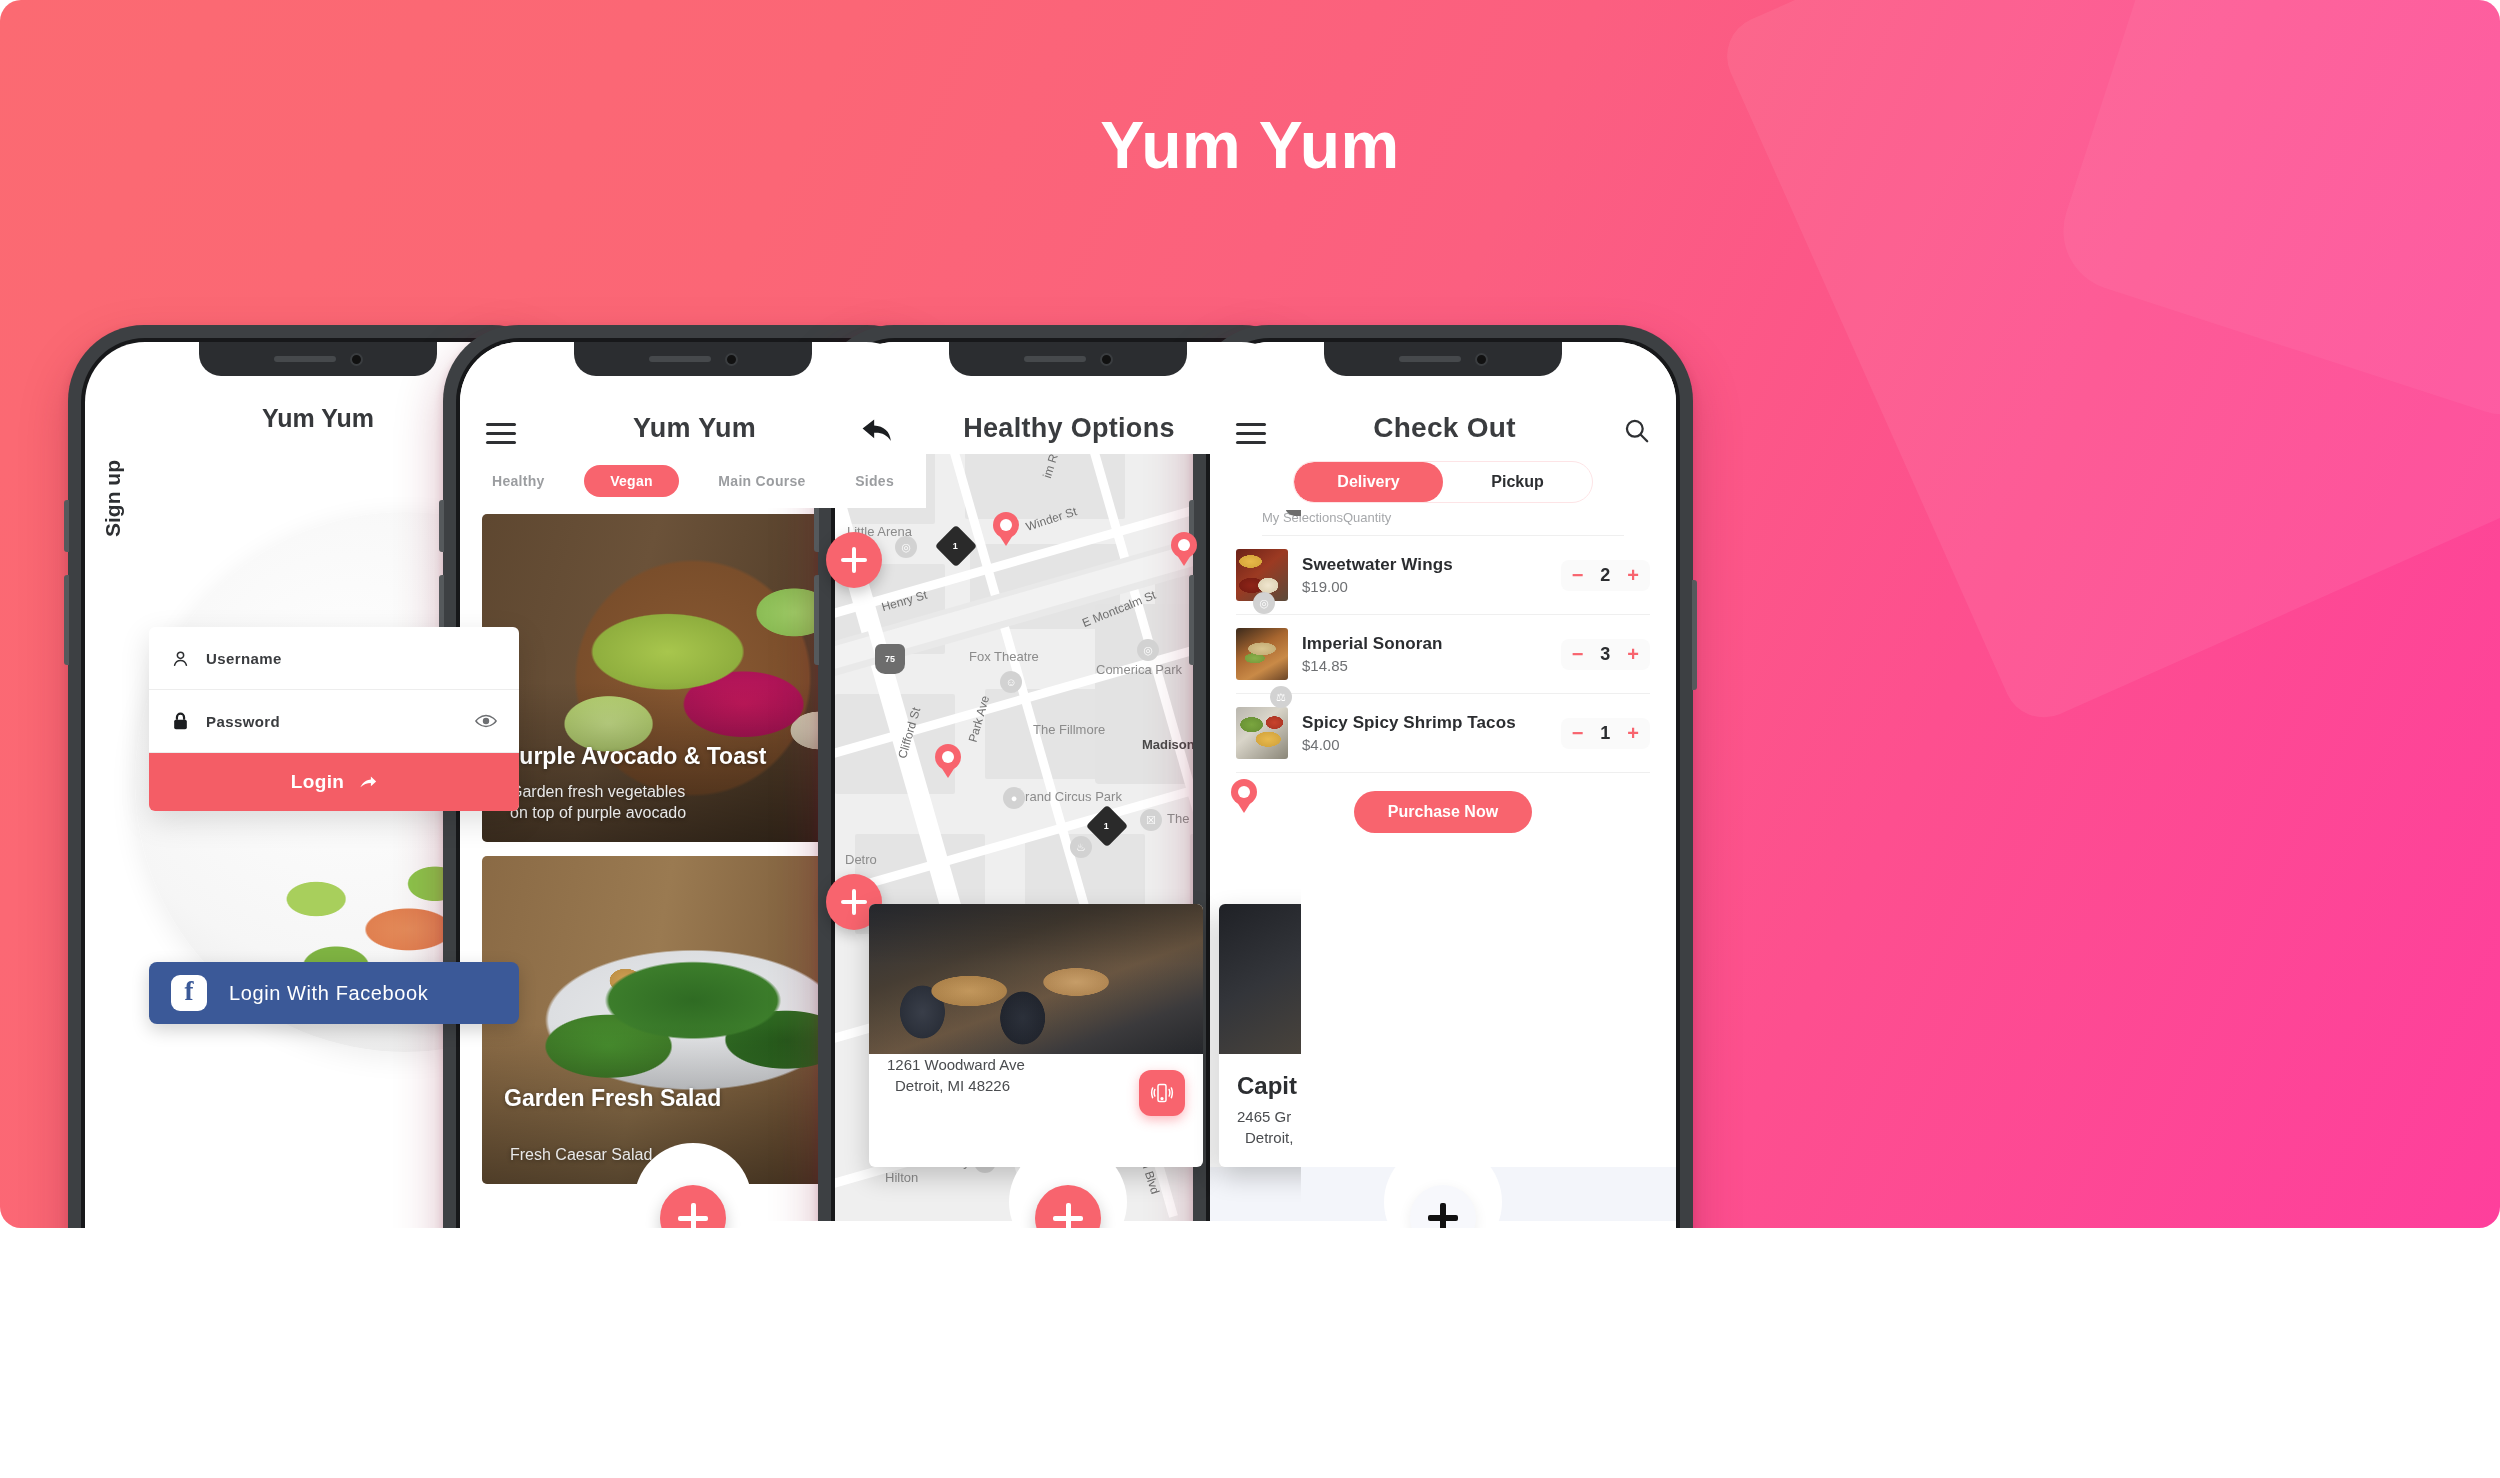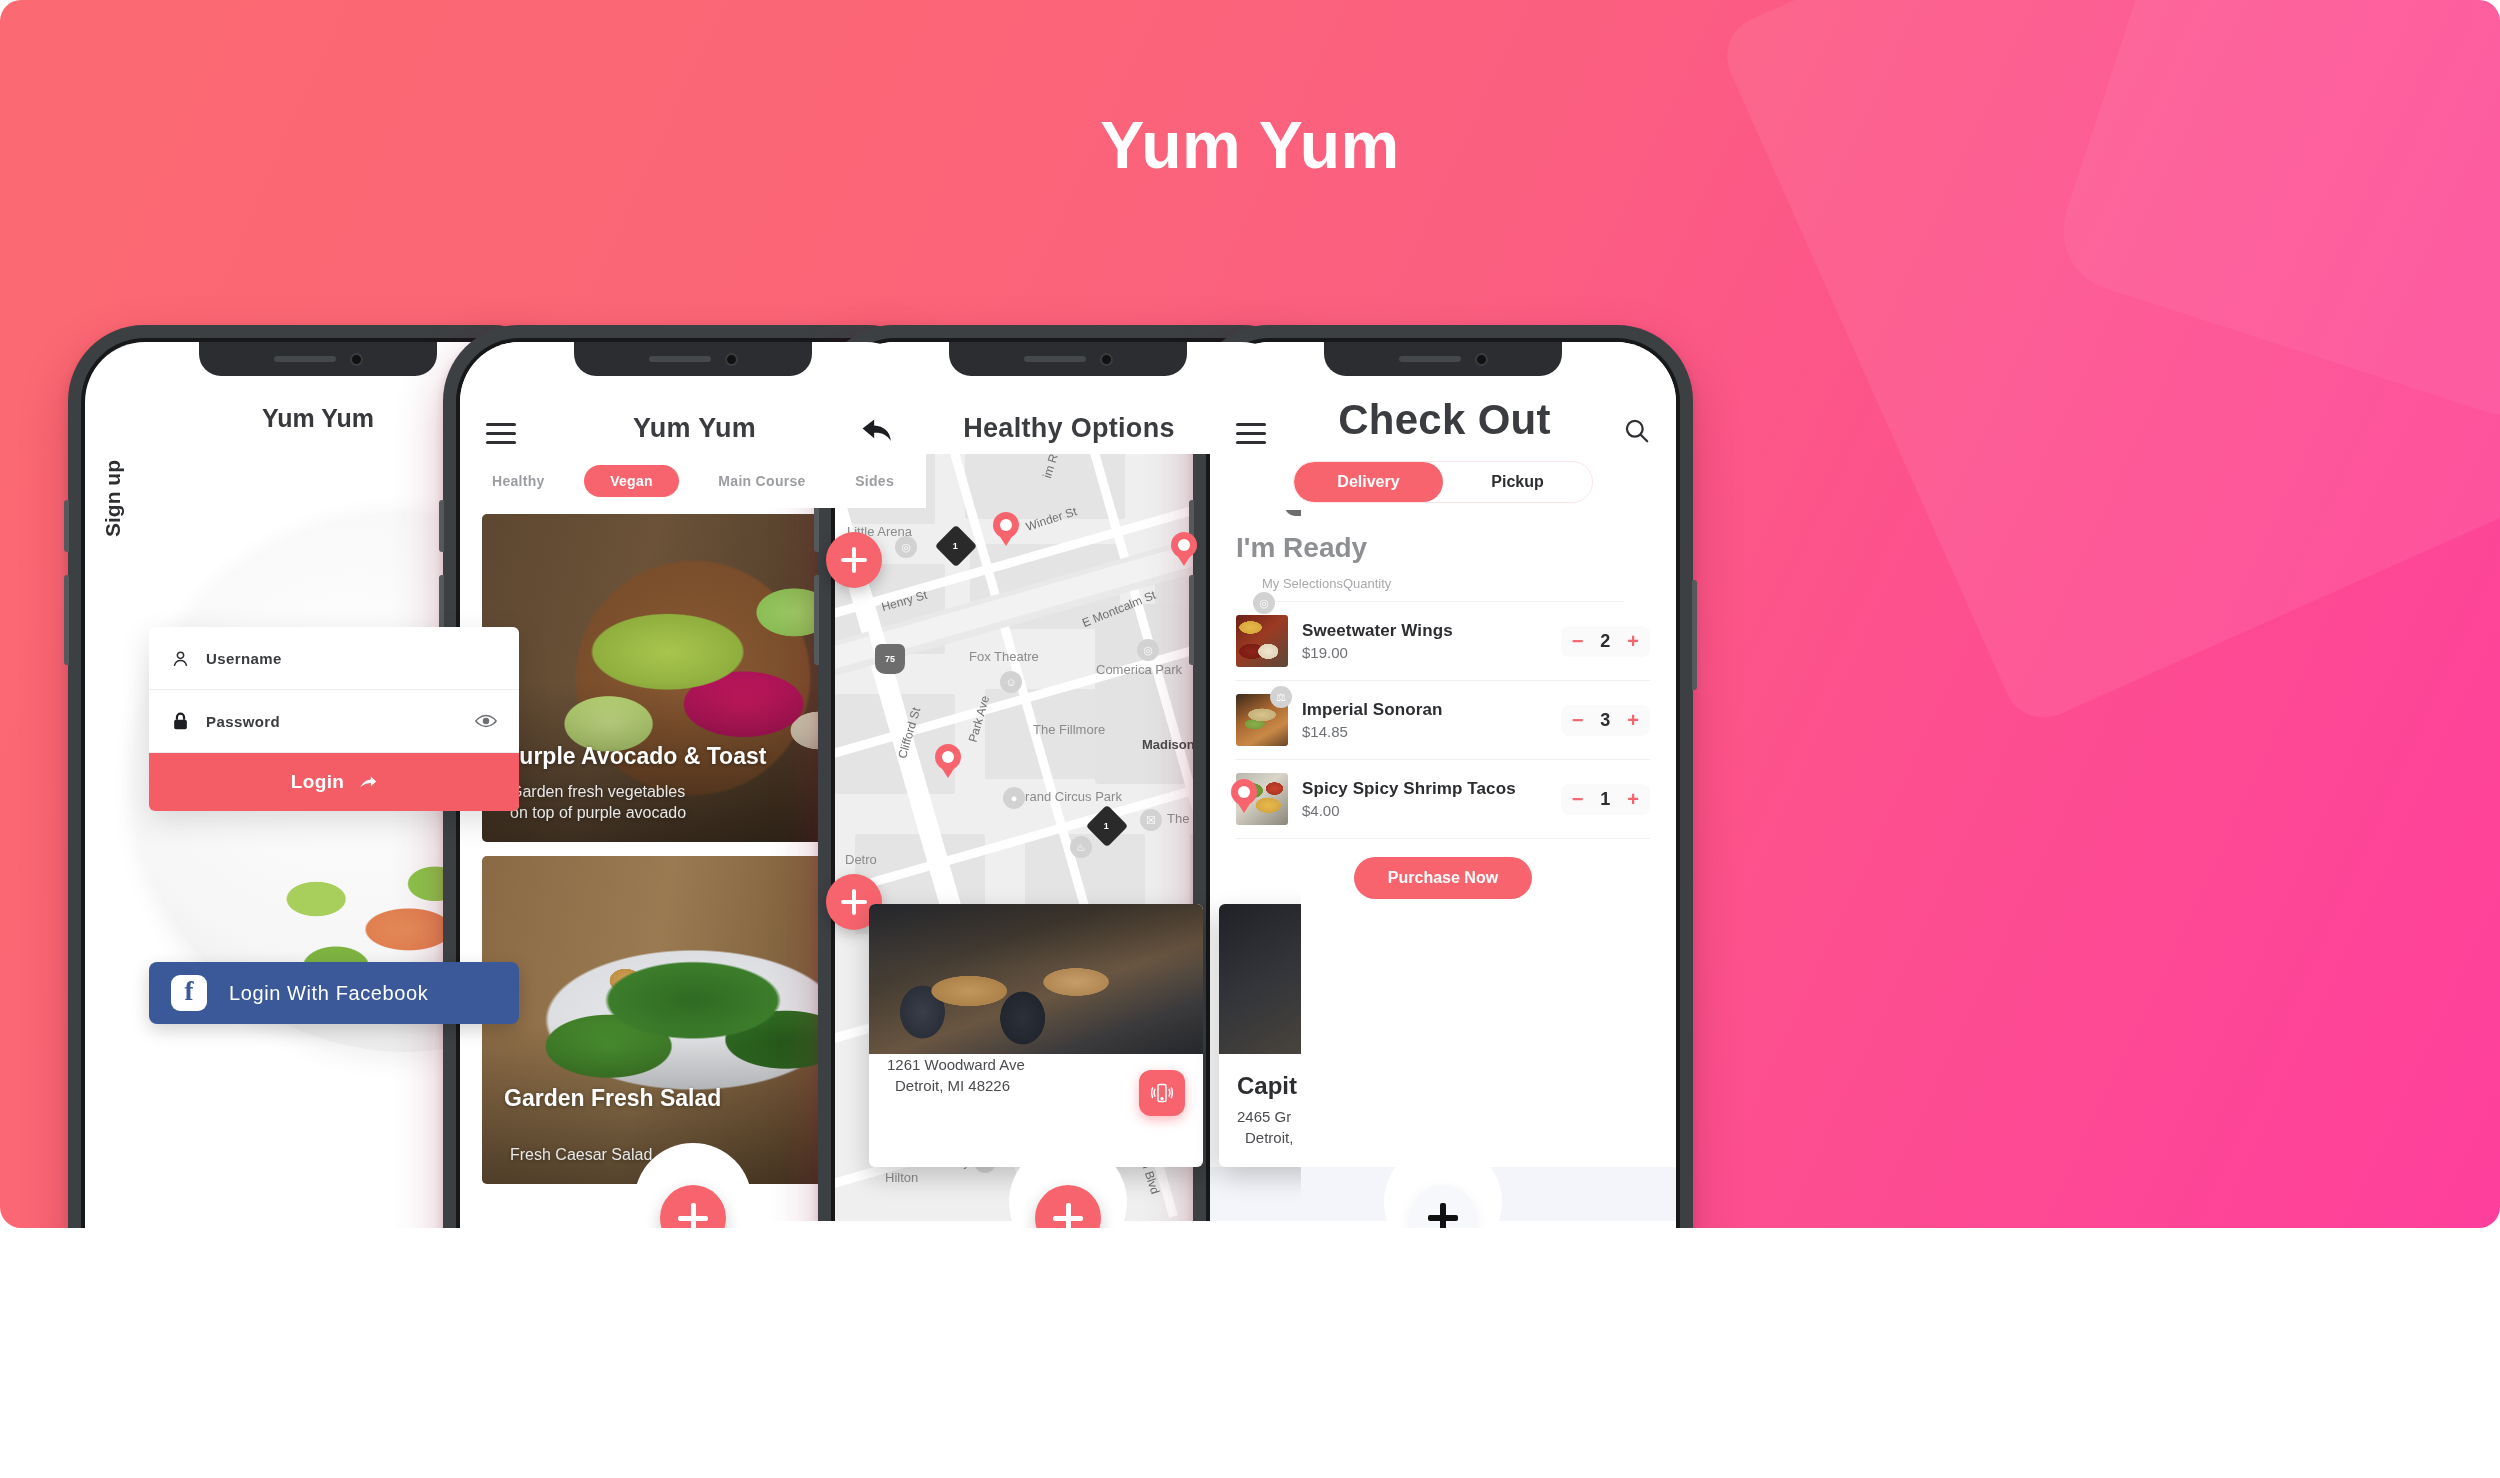--- a/index.html
+++ b/index.html
@@ -739,38 +739,37 @@
           <div class="speaker"></div>
           <div class="cam"></div>
         </div>
 
         <div class="appbar">
           <div class="hamb">
               <i></i>
               <i></i>
               <i></i>
             </div>
-          <div class="ab-title" style="font-size:42px;">Check Out</div>
+          <div class="ab-title" style="font-size:28px;">Check Out</div>
           <div>
             <svg width="27" height="27" viewBox="0 0 24 24" fill="none" stroke="#2e3033" stroke-width="2" stroke-linecap="round">
               <circle cx="10.5" cy="10.5" r="7"></circle>
                 <path d="M16 16l5.5 5.5"></path>
             </svg>
           </div>
         </div>
 
         <div class="segwrap">
           <div class="seg">
             <div class="on">Delivery</div>
             <div>Pickup</div>
           </div>
         </div>
 
         <div class="co-body">
-          <div class="co-ready">I'm Ready</div>
           <div style="margin:0 26px;">
             <div class="co-heads">
               <span>My Selections</span>
               <span>Quantity</span>
             </div>
           </div>
 
           <div class="co-row">
             <div class="co-thumb th-wings"></div>
             <div class="co-info">

